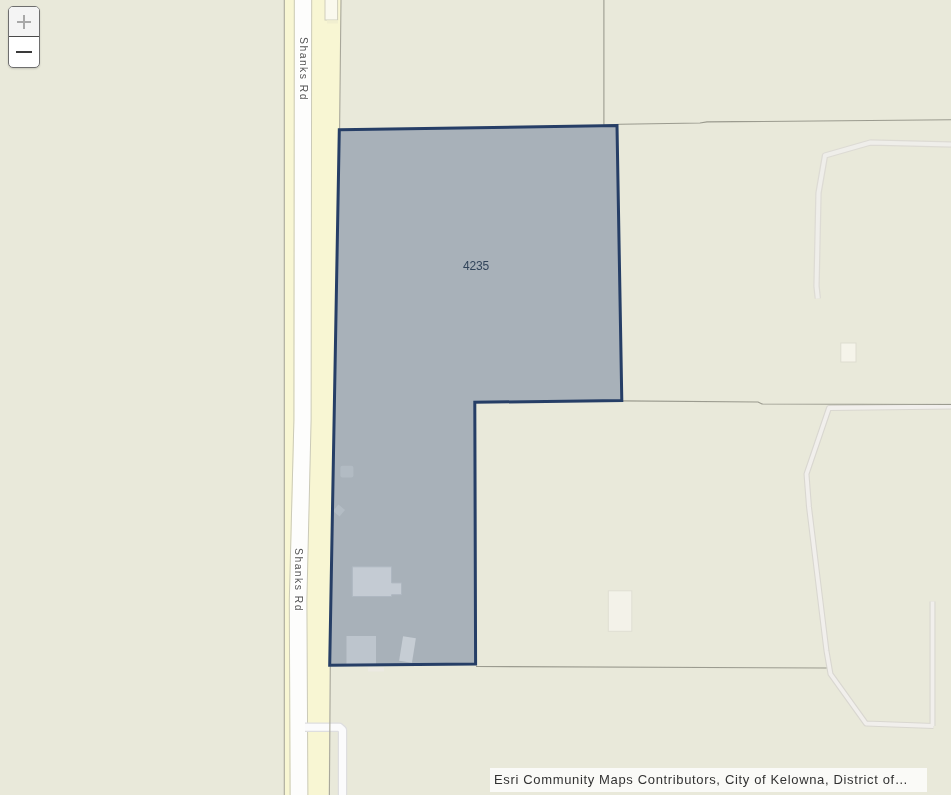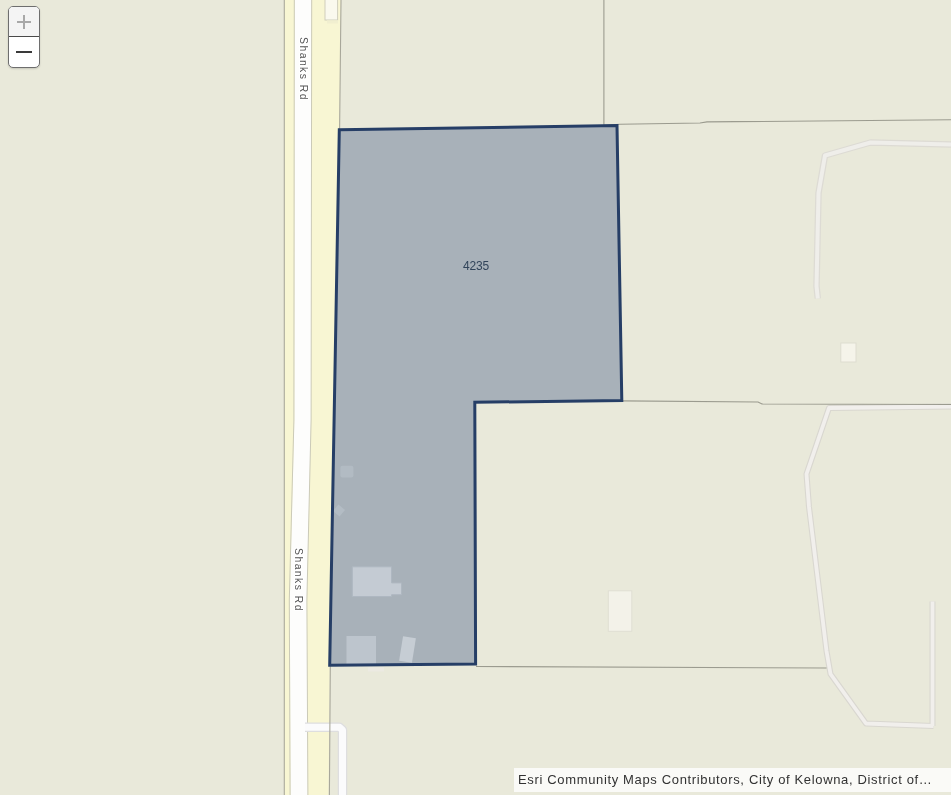--- a/index.html
+++ b/index.html
@@ -3,21 +3,21 @@
 <meta charset="utf-8">
 <style>
   html,body{margin:0;padding:0;}
   body{width:951px;height:795px;overflow:hidden;font-family:"Liberation Sans",sans-serif;position:relative;background:#e9e9da;}
   .map{position:absolute;left:0;top:0;}
   
   .zoom{position:absolute;left:8px;top:6px;width:30px;height:60px;background:#fff;border:1px solid #6e6e6e;border-radius:5px;overflow:hidden;box-shadow:0 1px 2px rgba(0,0,0,0.15);}
   .zbtn{width:30px;height:30px;display:flex;align-items:center;justify-content:center;box-sizing:border-box;}
   .zplus{background:#f4f4f4;border-bottom:1px solid #4a4a4a;}
   
-  .attr{position:absolute;left:514px;top:768px;width:437px;height:24px;background:rgba(255,255,255,0.78);color:#323232;font-size:13px;letter-spacing:0.65px;line-height:24px;padding-left:4px;box-sizing:border-box;white-space:nowrap;overflow:hidden;}
+  .attr{position:absolute;left:490px;top:768px;width:437px;height:24px;background:rgba(255,255,255,0.78);color:#323232;font-size:13px;letter-spacing:0.65px;line-height:24px;padding-left:4px;box-sizing:border-box;white-space:nowrap;overflow:hidden;}
 </style>
 </head>
 <body>
 
 <svg class="map" width="951" height="795" viewBox="0 0 951 795">
 
   <rect x="0" y="0" width="951" height="795" fill="#e9e9da"></rect>
 
   <polygon points="284,0 341,0 339.4,130 329.8,665 328.5,795 284,795" fill="#f8f6d3"></polygon>
 

